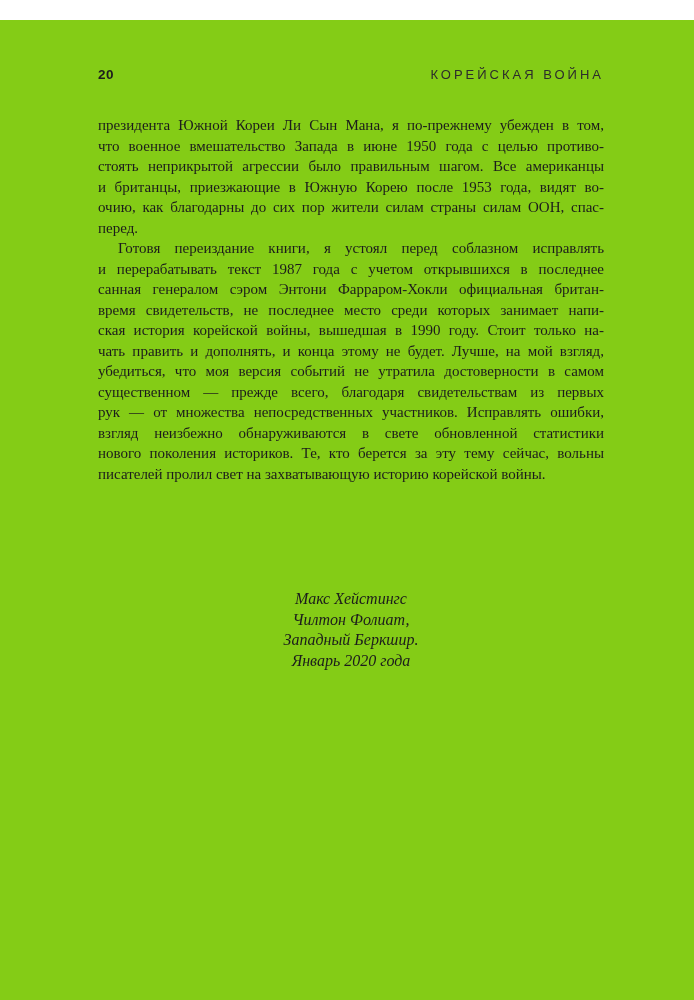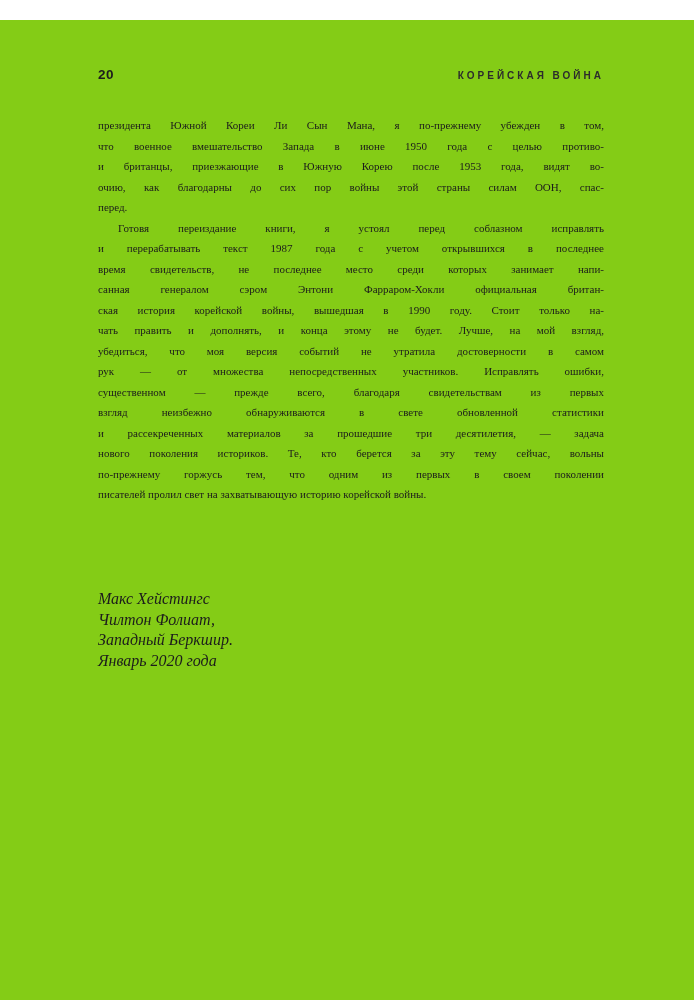--- a/index.html
+++ b/index.html
@@ -28,91 +28,90 @@
     align-items: baseline;
     font-family: "Liberation Sans", sans-serif;
   }
   .page-number {
     font-size: 13.5px;
     font-weight: 700;
     color: #1d1d1d;
     letter-spacing: 0.5px;
   }
   .running-title {
-    font-size: 10px;
-    font-weight: 700;
+    font-size: 13px;
+    font-weight: 400;
     letter-spacing: 3px;
     color: #2c2c2c;
   }
   
   .text-block {
     position: absolute;
     top: 95px;
     left: 98px;
     width: 506px;
-    font-size: 11px;
+    font-size: 15px;
     line-height: 20.5px;
     color: #1c1c1c;
   }
   .line {
     height: 20.5px;
     overflow: visible;
   }
   .line.justify {
     text-align: justify;
     text-align-last: justify;
   }
   .line.indent {
     text-indent: 20px;
   }
   
   .signature {
     position: absolute;
     top: 568px;
     left: 98px;
     width: 506px;
-    text-align: left;
+    text-align: center;
     font-style: italic;
     font-size: 16px;
     line-height: 22.3px;
     color: #1c1c1c;
   }
 </style>
 </head>
 <body>
 
 <div class="page">
 
   <header class="running-head">
     <span class="page-number">20</span>
     <span class="running-title">КОРЕЙСКАЯ ВОЙНА</span>
   </header>
 
   <main class="text-block">
     <div class="paragraph">
         <div class="line justify">президента Южной Кореи Ли Сын Мана, я по-прежнему убежден в том,</div>
         <div class="line justify">что военное вмешательство Запада в июне 1950 года с целью противо-</div>
+        <div class="line justify">стоять неприкрытой агрессии было правильным шагом. Все американцы</div>
         <div class="line justify">и британцы, приезжающие в Южную Корею после 1953 года, видят во-</div>
-        <div class="line justify">очию, как благодарны до сих пор войны этой страны силам ООН, спас-</div>
+        <div class="line justify">очию, как благодарны до сих пор жители силам страны силам ООН, спас-</div>
         <div class="line">перед.</div>
       </div>
     <div class="paragraph">
         <div class="line justify indent">Готовя переиздание книги, я устоял перед соблазном исправлять</div>
         <div class="line justify">и перерабатывать текст 1987 года с учетом открывшихся в последнее</div>
+        <div class="line justify">санная генералом сэром Энтони Фарраром-Хокли официальная британ-</div>
         <div class="line justify">время свидетельств, не последнее место среди которых занимает напи-</div>
-        <div class="line justify">санная генералом сэром Энтони Фарраром-Хокли официальная британ-</div>
         <div class="line justify">ская история корейской войны, вышедшая в 1990 году. Стоит только на-</div>
         <div class="line justify">чать править и дополнять, и конца этому не будет. Лучше, на мой взгляд,</div>
         <div class="line justify">убедиться, что моя версия событий не утратила достоверности в самом</div>
+        <div class="line justify">существенном — прежде всего, благодаря свидетельствам из первых</div>
         <div class="line justify">рук — от множества непосредственных участников. Исправлять ошибки,</div>
-        <div class="line justify">существенном — прежде всего, благодаря свидетельствам из первых</div>
         <div class="line justify">взгляд неизбежно обнаруживаются в свете обновленной статистики</div>
-        <div class="line justify">и рассекреченных материалов за прошедшие три десятилетия, — задача</div>
         <div class="line justify">нового поколения историков. Те, кто берется за эту тему сейчас, вольны</div>
-        <div class="line justify">по-прежнему горжусь тем, что одним из первых в своем поколении</div>
         <div class="line">писателей пролил свет на захватывающую историю корейской войны.</div>
       </div>
   </main>
 
   <div class="signature">
       <div class="line">Макс Хейстингс</div>
       <div class="line">Чилтон Фолиат,</div>
       <div class="line">Западный Беркшир.</div>
       <div class="line">Январь 2020 года</div>
     </div>

